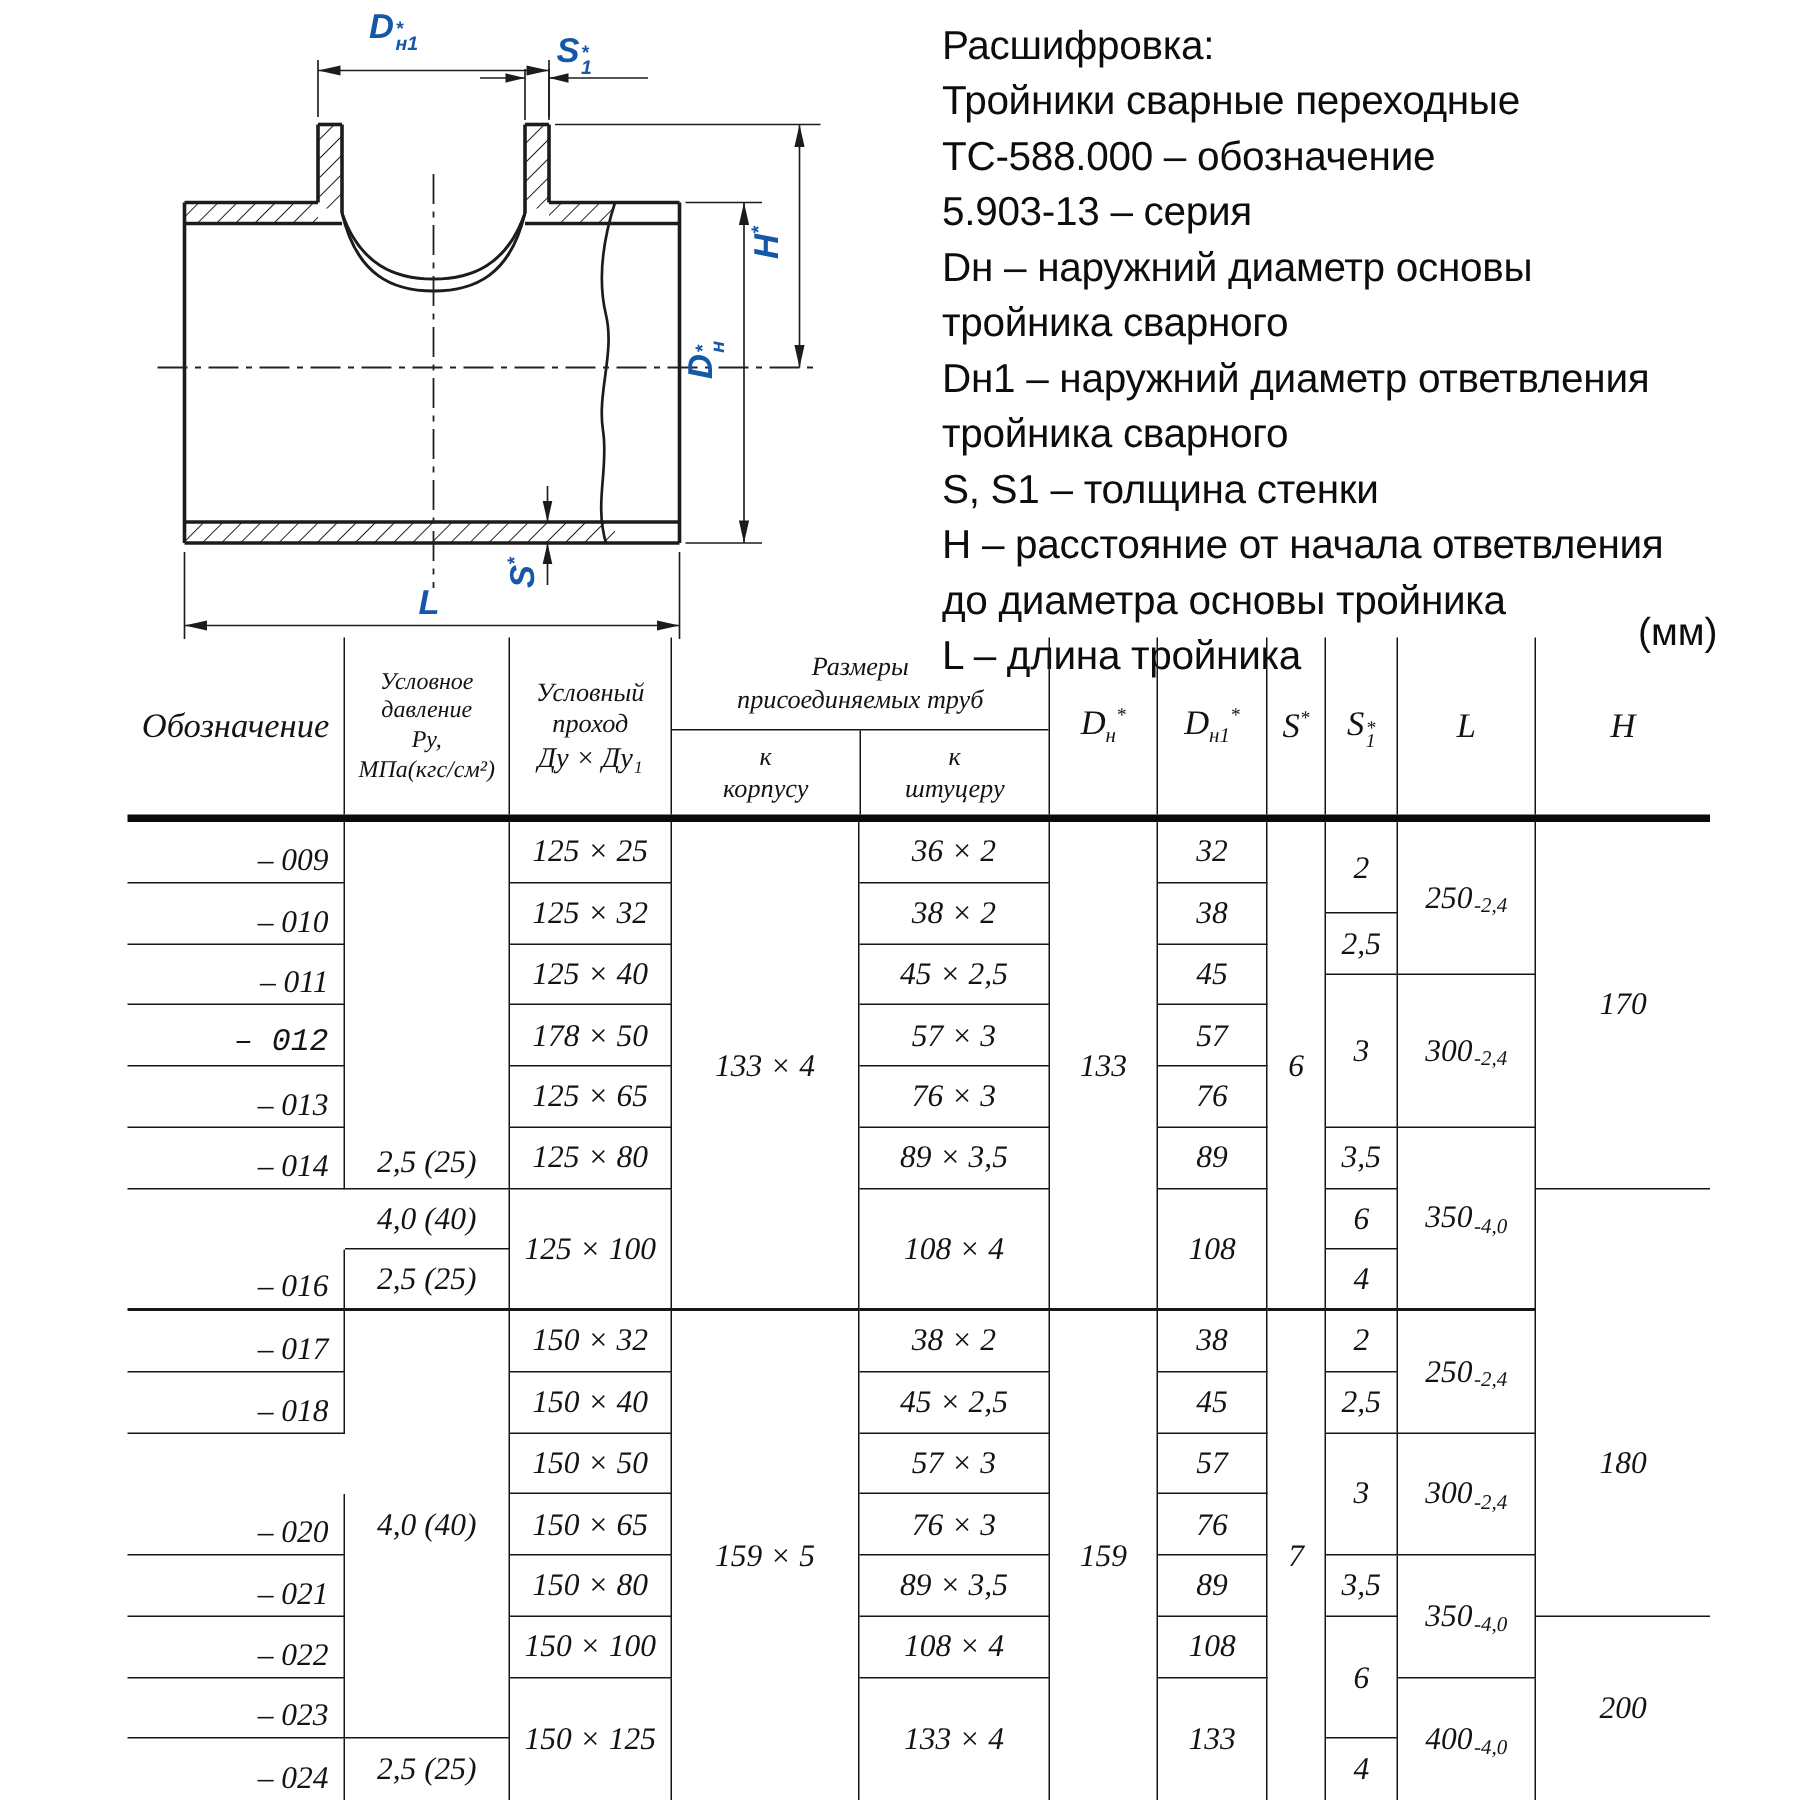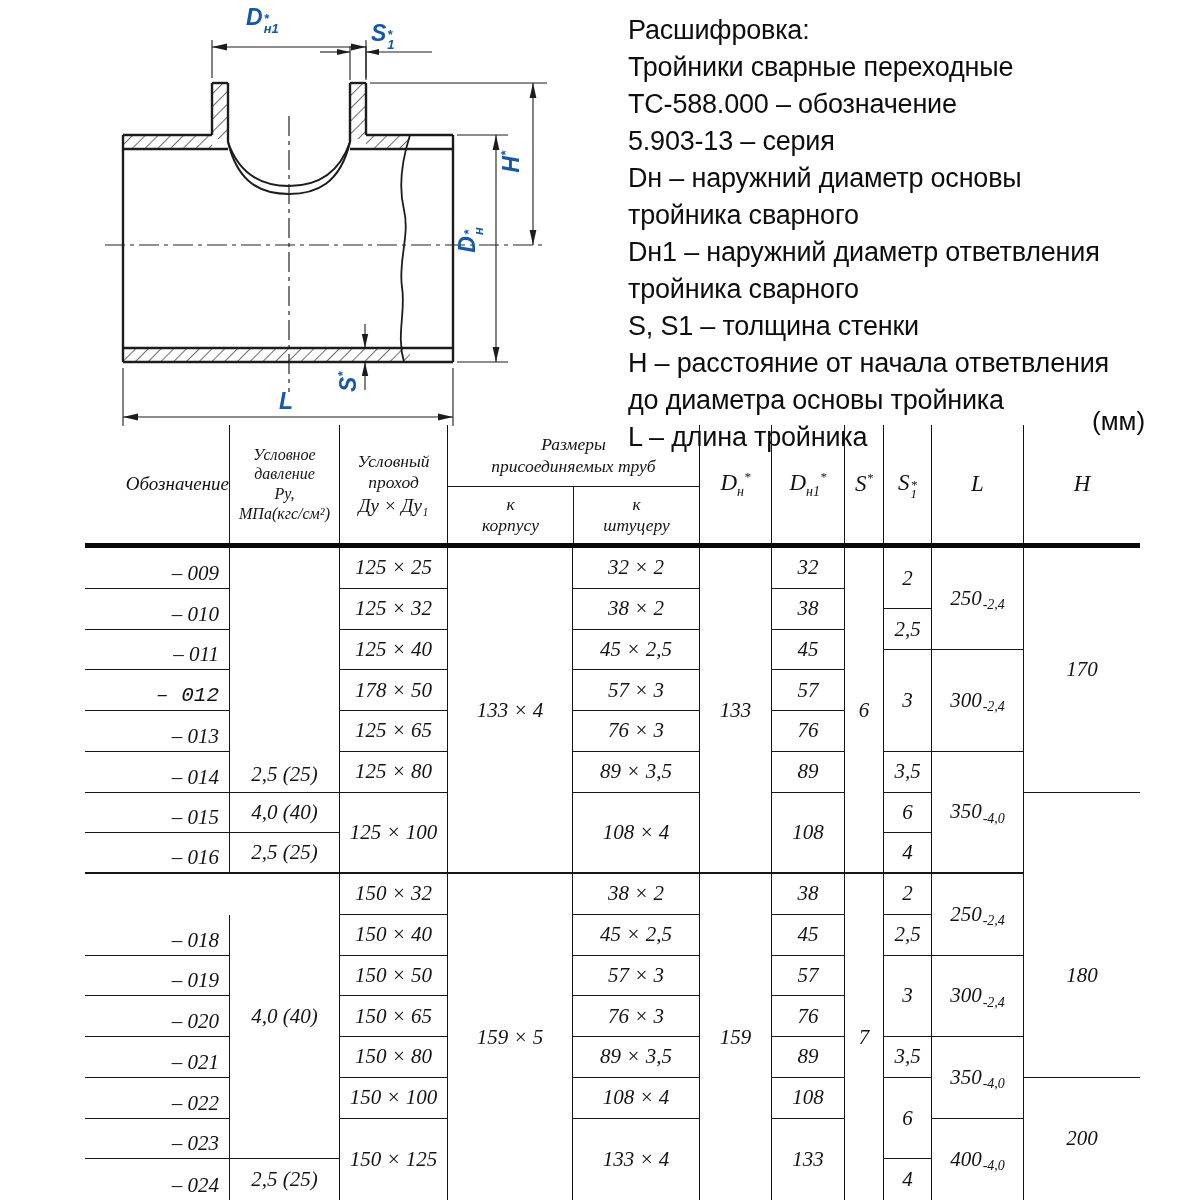--- a/index.html
+++ b/index.html
@@ -19,21 +19,21 @@
           color:#0d0d0d;white-space:nowrap;letter-spacing:-0.2px;}
   #units-note{position:absolute;left:1092px;top:406px;font-size:26px;color:#0d0d0d;}
   
   #table{position:absolute;left:85px;top:425px;width:1055px;height:775px;
          font-family:"Liberation Serif","DejaVu Serif",serif;font-style:italic;color:#131313;}
   #thead{display:grid;grid-template-columns:145px 110px 108px 252px 72px 73px 39px 48px 92px 116px;
          height:118px;border-bottom:5px solid #0a0a0a;}
   .th{border-right:1.8px solid #161616;display:flex;flex-direction:column;
       align-items:center;justify-content:center;text-align:center;line-height:1.22;}
   .th.nr{border-right:none;}
-  .th-big{font-size:19px;align-items:flex-end;}
+  .th-big{font-size:23px;}
   .th-sm{font-size:16px;}
   .th-md{font-size:17.5px;}
   .th-sym{font-size:23px;}
   .th sub{font-size:14px;}
   .th sup{font-size:13px;}
   .th .stk{display:inline-flex;flex-direction:column;align-items:center;line-height:9px;
            font-size:13px;margin-left:1px;transform:translateY(-1px);}
   .th .stk sup,.th .stk .ssub{font-size:13px;line-height:9px;}
   .group{padding:0;justify-content:flex-start;align-items:stretch;}
   .group-top{height:61px;border-bottom:1.8px solid #161616;display:flex;flex-direction:column;
@@ -239,24 +239,23 @@
         <span>H</span>
       </div>
     </div>
     <div id="tbody">
         <div class="cell c1" style="grid-area: 1 / 1 / 3;">– 009</div>
         <div class="cell c1" style="grid-area: 3 / 1 / 5;">– 010</div>
         <div class="cell c1" style="grid-area: 5 / 1 / 7;">– 011</div>
         <div class="cell c1" style="grid-area: 7 / 1 / 9; font-family: Liberation Mono, monospace;">– 012</div>
         <div class="cell c1" style="grid-area: 9 / 1 / 11;">– 013</div>
         <div class="cell c1" style="grid-area: 11 / 1 / 13;">– 014</div>
-        <div class="cell c1" style="grid-area: 13 / 1 / 15;">– 015</div>
         <div class="cell c1 sec" style="grid-area: 15 / 1 / 17;">– 016</div>
+        <div class="cell c1" style="grid-area: 17 / 1 / 19;">– 017</div>
         <div class="cell c1" style="grid-area: 19 / 1 / 21;">– 018</div>
-        <div class="cell c1" style="grid-area: 21 / 1 / 23;">– 019</div>
         <div class="cell c1" style="grid-area: 23 / 1 / 25;">– 020</div>
         <div class="cell c1" style="grid-area: 25 / 1 / 27;">– 021</div>
         <div class="cell c1" style="grid-area: 27 / 1 / 29;">– 022</div>
         <div class="cell c1" style="grid-area: 29 / 1 / 31;">– 023</div>
         <div class="cell c1 nb" style="grid-area: 31 / 1 / 33;">– 024</div>
         <div class="cell c2 vb" style="grid-area: 1 / 2 / 13;">2,5 (25)</div>
         <div class="cell c2" style="grid-area: 13 / 2 / 15;">4,0 (40)</div>
         <div class="cell c2 sec" style="grid-area: 15 / 2 / 17;">2,5 (25)</div>
         <div class="cell c2" style="grid-area: 17 / 2 / 31;">4,0 (40)</div>
         <div class="cell c2 nb" style="grid-area: 31 / 2 / 33;">2,5 (25)</div>
@@ -269,21 +268,21 @@
         <div class="cell c3 sec" style="grid-area: 13 / 3 / 17;">125 × 100</div>
         <div class="cell c3" style="grid-area: 17 / 3 / 19;">150 × 32</div>
         <div class="cell c3" style="grid-area: 19 / 3 / 21;">150 × 40</div>
         <div class="cell c3" style="grid-area: 21 / 3 / 23;">150 × 50</div>
         <div class="cell c3" style="grid-area: 23 / 3 / 25;">150 × 65</div>
         <div class="cell c3" style="grid-area: 25 / 3 / 27;">150 × 80</div>
         <div class="cell c3" style="grid-area: 27 / 3 / 29;">150 × 100</div>
         <div class="cell c3 nb" style="grid-area: 29 / 3 / 33;">150 × 125</div>
         <div class="cell c4 sec" style="grid-area: 1 / 4 / 17;">133 × 4</div>
         <div class="cell c4 nb" style="grid-area: 17 / 4 / 33;">159 × 5</div>
-        <div class="cell c5" style="grid-area: 1 / 5 / 3;">32 × 2</div>
+        <div class="cell c5" style="grid-area: 1 / 5 / 3;">36 × 2</div>
         <div class="cell c5" style="grid-area: 3 / 5 / 5;">38 × 2</div>
         <div class="cell c5" style="grid-area: 5 / 5 / 7;">45 × 2,5</div>
         <div class="cell c5" style="grid-area: 7 / 5 / 9;">57 × 3</div>
         <div class="cell c5" style="grid-area: 9 / 5 / 11;">76 × 3</div>
         <div class="cell c5" style="grid-area: 11 / 5 / 13;">89 × 3,5</div>
         <div class="cell c5 sec" style="grid-area: 13 / 5 / 17;">108 × 4</div>
         <div class="cell c5" style="grid-area: 17 / 5 / 19;">38 × 2</div>
         <div class="cell c5" style="grid-area: 19 / 5 / 21;">45 × 2,5</div>
         <div class="cell c5" style="grid-area: 21 / 5 / 23;">57 × 3</div>
         <div class="cell c5" style="grid-area: 23 / 5 / 25;">76 × 3</div>

